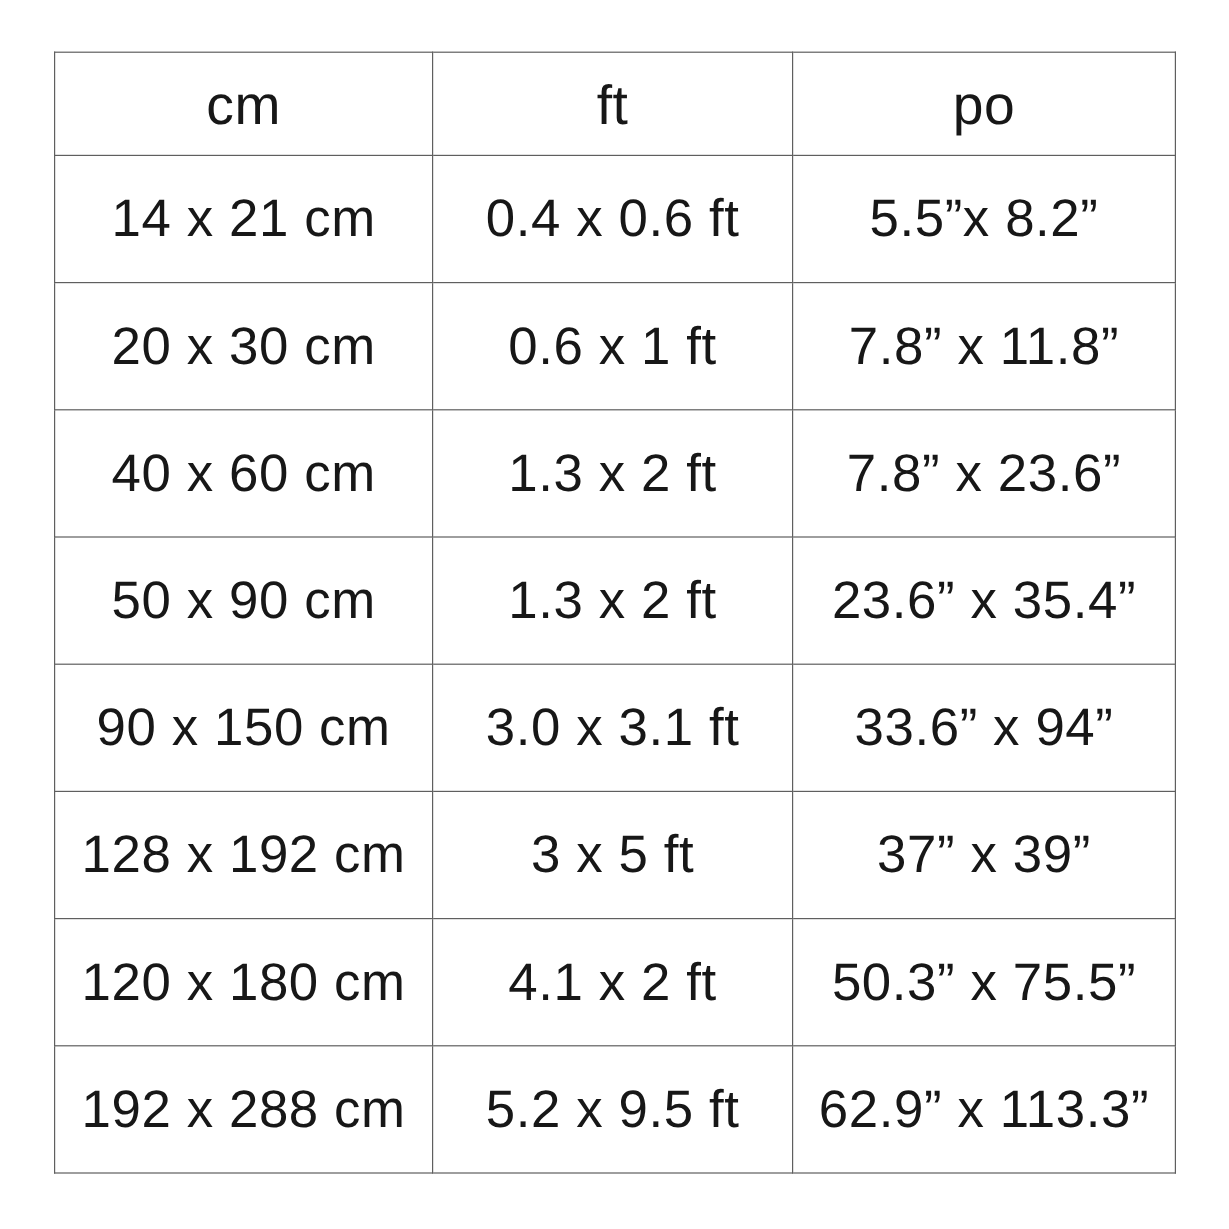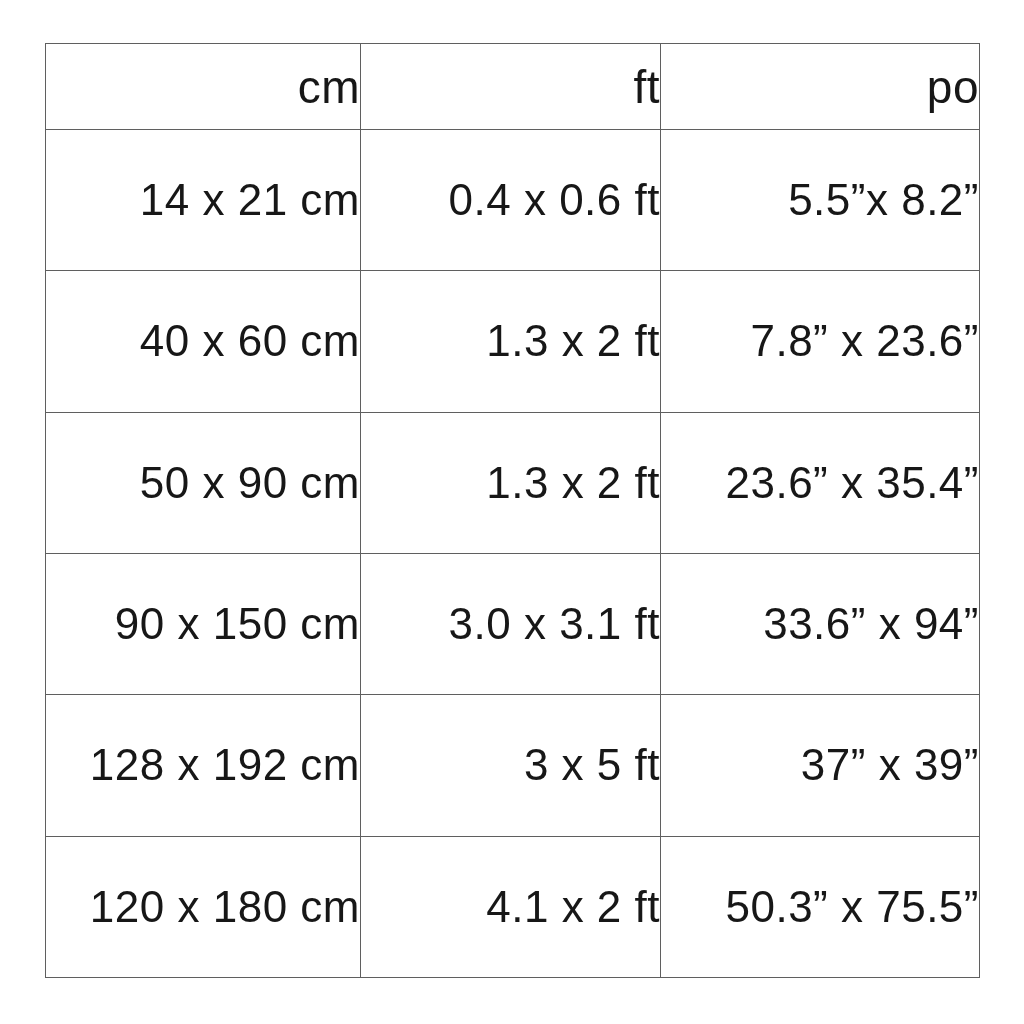--- a/index.html
+++ b/index.html
@@ -24,21 +24,21 @@
     height: 935px;
     border-collapse: collapse;
     table-layout: fixed;
   }
   table.conv-table col.c1 { width: 315px; }
   table.conv-table col.c2 { width: 300px; }
   table.conv-table col.c3 { width: 319px; }
   table.conv-table th,
   table.conv-table td {
     border: 1px solid var(--border, #5f5f5f);
-    text-align: right;
+    text-align: center;
     vertical-align: middle;
     height: 85px;
     padding: 0;
     font-size: 44px;
     font-weight: 400;
     color: var(--text, #171717);
     letter-spacing: 0.5px;
     white-space: nowrap;
     overflow: visible;
   }
@@ -63,20 +63,25 @@
           <th>po</th>
         </tr>
     </thead>
     <tbody id="table-body">
         <tr>
           <td>14 x 21 cm</td>
           <td>0.4 x 0.6 ft</td>
           <td>5.5”x 8.2”</td>
         </tr>
         <tr>
+          <td>20 x 30 cm</td>
+          <td>0.6 x 1 ft</td>
+          <td>7.8” x 11.8”</td>
+        </tr>
+        <tr>
           <td>40 x 60 cm</td>
           <td>1.3 x 2 ft</td>
           <td>7.8” x 23.6”</td>
         </tr>
         <tr>
           <td>50 x 90 cm</td>
           <td>1.3 x 2 ft</td>
           <td>23.6” x 35.4”</td>
         </tr>
         <tr>
@@ -87,15 +92,20 @@
         <tr>
           <td>128 x 192 cm</td>
           <td>3 x 5 ft</td>
           <td>37” x 39”</td>
         </tr>
         <tr>
           <td>120 x 180 cm</td>
           <td>4.1 x 2 ft</td>
           <td>50.3” x 75.5”</td>
         </tr>
+        <tr>
+          <td>192 x 288 cm</td>
+          <td>5.2 x 9.5 ft</td>
+          <td>62.9” x 113.3”</td>
+        </tr>
       </tbody>
   </table>
 </div>
 
 </body></html>

